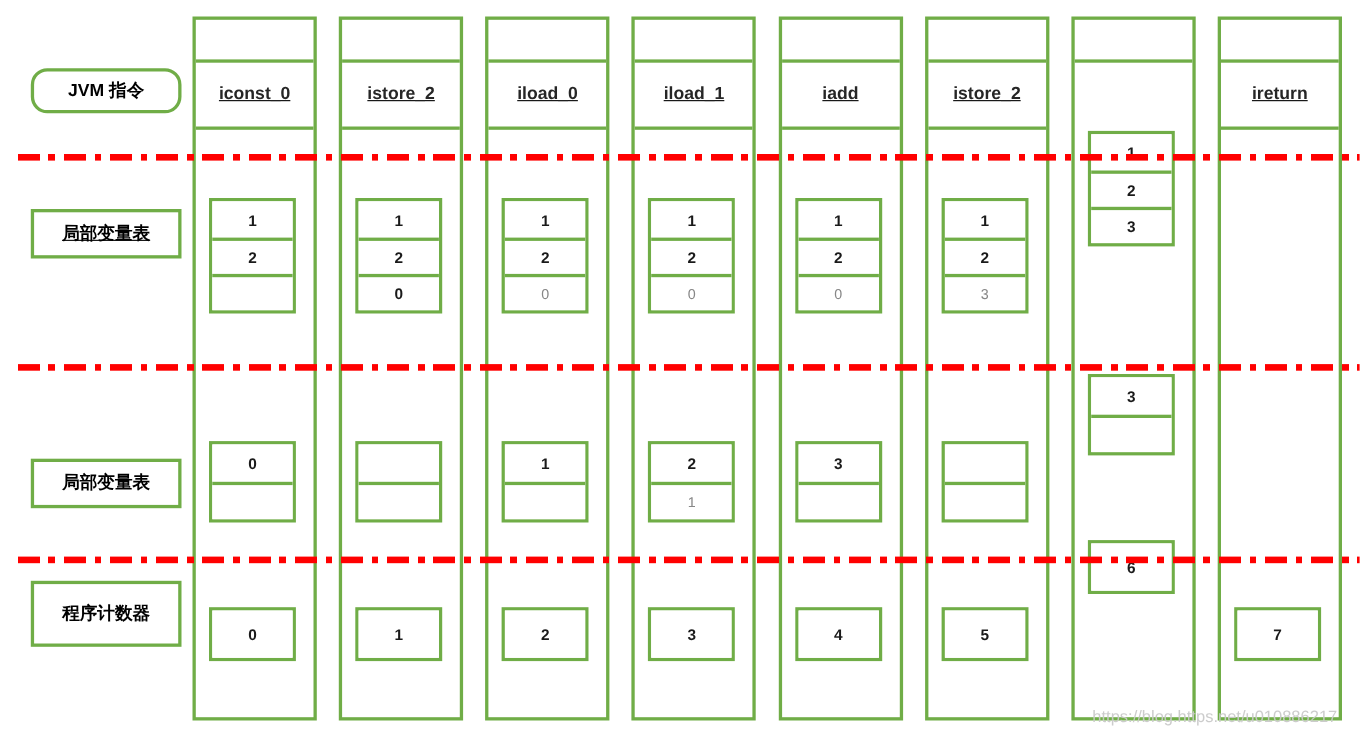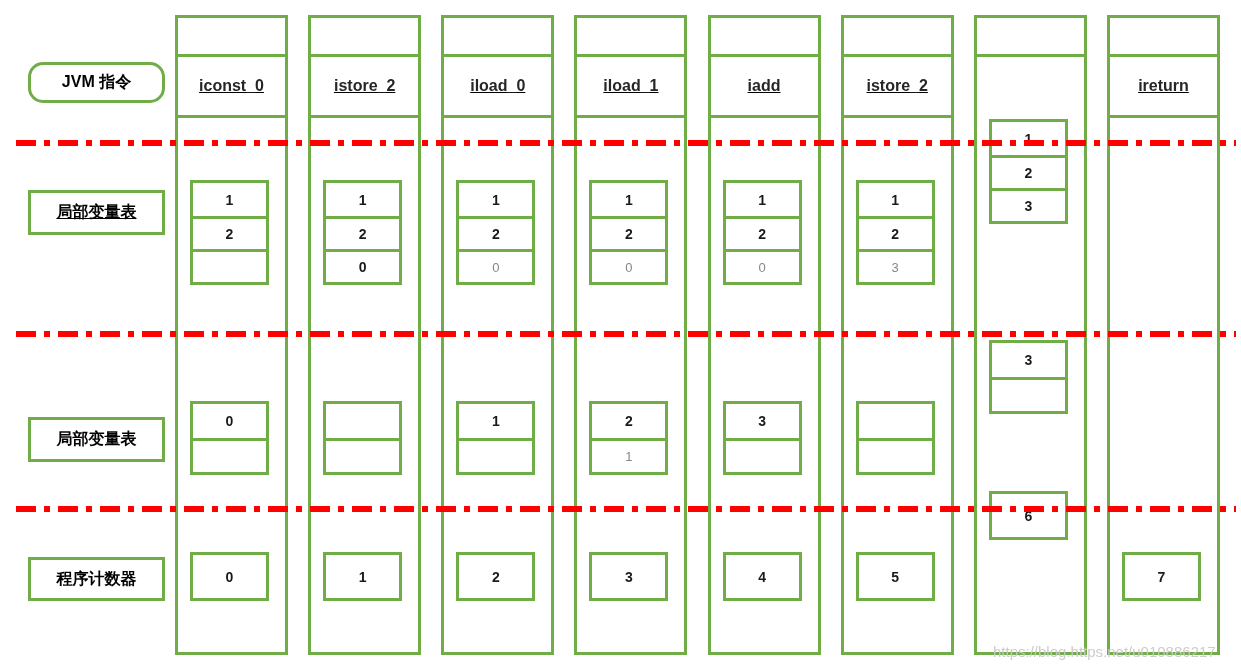--- a/index.html
+++ b/index.html
@@ -18,21 +18,21 @@
   .label-box{
     position:absolute; left:28px; width:137px;
     border:3px solid var(--green); background:#fff;
     display:flex; align-items:center; justify-content:center;
     font-weight:bold; font-size:16px; color:#000;
     z-index:2; white-space:nowrap;
   }
   .label-jvm{ top:62px;  height:41px;border-radius:15px; }
   .label-lvt{ top:190px; height:45px;text-decoration:underline; }
   .label-os { top:417px; height:45px; }
-  .label-pc { top:557px; height:44px; }
+  .label-pc { top:528px; height:60px; }
 
   
   .red-line{
     position:absolute; left:16px; width:1220px; height:6px; z-index:5;
     background-image:repeating-linear-gradient(90deg,
       var(--red) 0px,  var(--red) 20px,
       transparent 20px, transparent 28px,
       var(--red) 28px, var(--red) 34px,
       transparent 34px, transparent 42px);
   }

